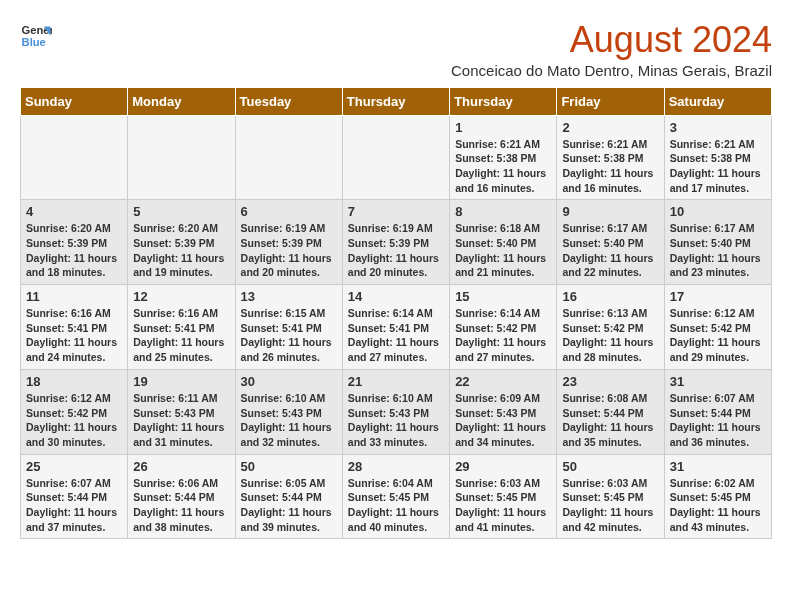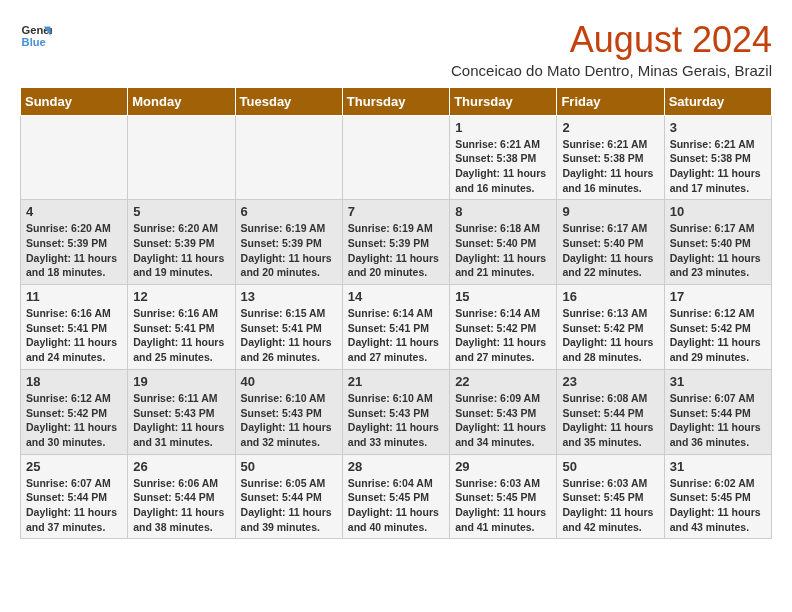--- a/index.html
+++ b/index.html
@@ -195,21 +195,21 @@
       <tr>
         <td>
           <span class="day-number">18</span>
           <div class="day-info">Sunrise: 6:12 AM<br>Sunset: 5:42 PM<br>Daylight: 11 hours<br>and 30 minutes.</div>
         </td>
         <td>
           <span class="day-number">19</span>
           <div class="day-info">Sunrise: 6:11 AM<br>Sunset: 5:43 PM<br>Daylight: 11 hours<br>and 31 minutes.</div>
         </td>
         <td>
-          <span class="day-number">40</span>
+          <span class="day-number">30</span>
           <div class="day-info">Sunrise: 6:10 AM<br>Sunset: 5:43 PM<br>Daylight: 11 hours<br>and 32 minutes.</div>
         </td>
         <td>
           <span class="day-number">21</span>
           <div class="day-info">Sunrise: 6:10 AM<br>Sunset: 5:43 PM<br>Daylight: 11 hours<br>and 33 minutes.</div>
         </td>
         <td>
           <span class="day-number">22</span>
           <div class="day-info">Sunrise: 6:09 AM<br>Sunset: 5:43 PM<br>Daylight: 11 hours<br>and 34 minutes.</div>
         </td>

